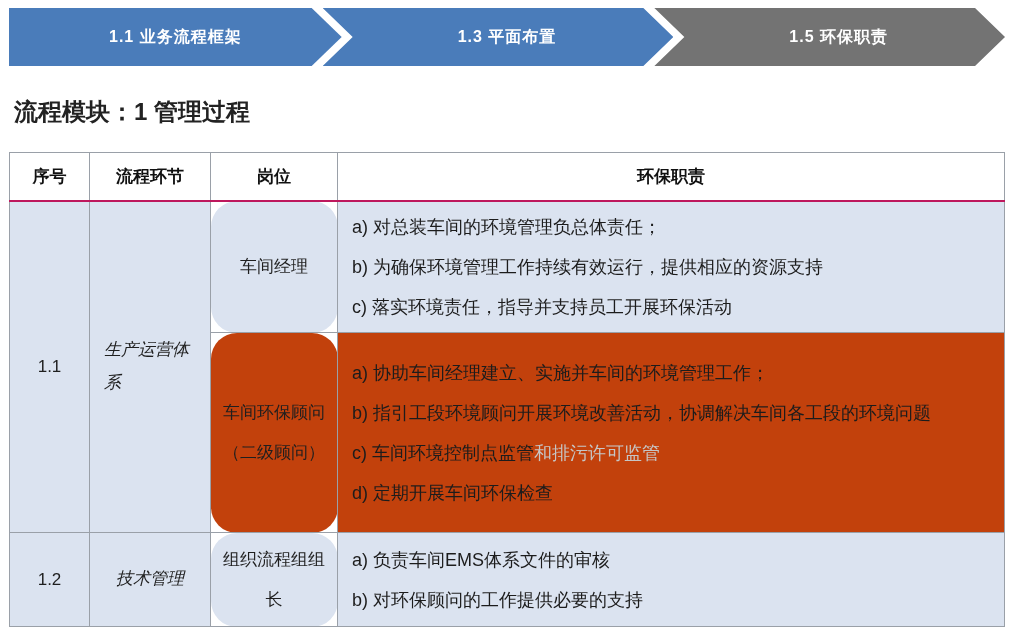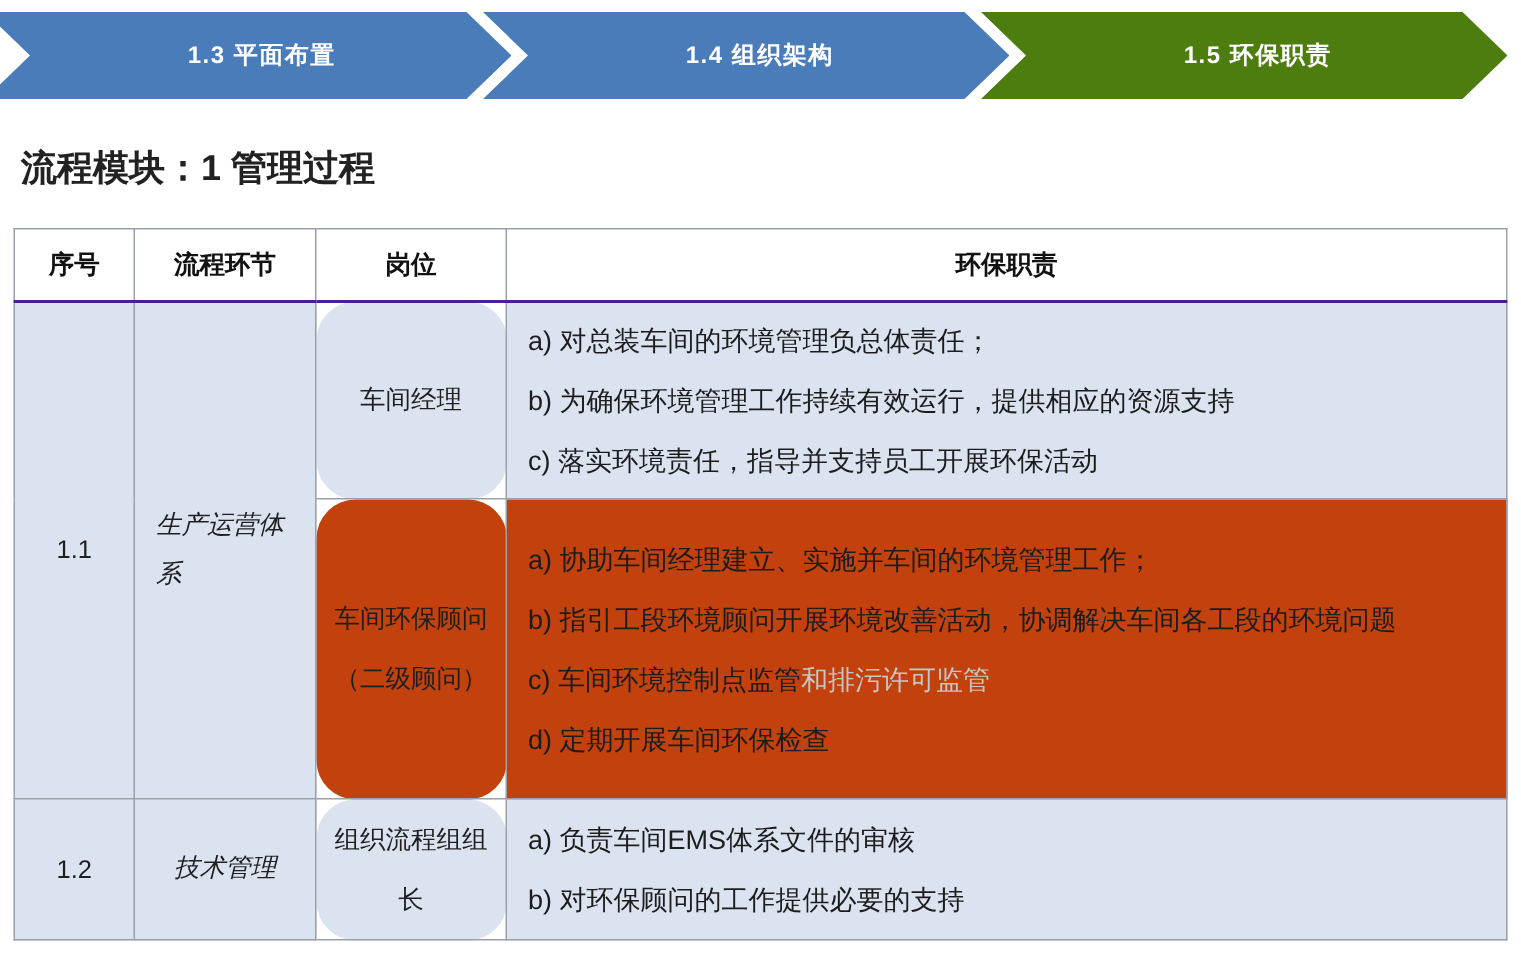--- a/index.html
+++ b/index.html
@@ -25,21 +25,21 @@
     margin-left:-19px;
     padding-left:18px;
     letter-spacing:1px;
     white-space:nowrap;
   }
   .step.first {
     clip-path: polygon(0 0, calc(100% - 30px) 0, 100% 50%, calc(100% - 30px) 100%, 0 100%);
     margin-left:0;
     padding-left:0;
   }
-  .step.active { background:#4d7c0f; }
+  .step.active { background:#737373; }
 
   
   .subtitle {
     margin:30px 0 0 14px;
     font-size:24px;
     font-weight:bold;
     color:#222222;
   }
 
   
@@ -52,21 +52,21 @@
   table.resp th, table.resp td {
     border:1px solid #9aa0a8;
     font-size:17px;
     vertical-align:middle;
   }
   table.resp thead th {
     height:48px;
     background:#ffffff;
     font-weight:bold;
     text-align:center;
-    border-bottom:2px solid #4c1d95;
+    border-bottom:2px solid #be185d;
     color:#111111;
   }
   col.c-seq   { width:80px; }
   col.c-stage { width:121px; }
   col.c-pos   { width:127px; }
 
   td.center { text-align:center; }
   td.shaded { background:#dbe3f0; }
   td.white  { background:#c2410c; }
 
@@ -87,22 +87,22 @@
   .muted { color:#c6c6c6; }
 
   tr.r-mgr   { height:132px; }
   tr.r-adv   { height:200px; }
   tr.r-tech  { height:94px; }
 </style>
 </head>
 <body>
 
 <div class="banner">
+  <div class="step first">1.1 业务流程框架</div>
   <div class="step">1.3 平面布置</div>
-  <div class="step">1.4 组织架构</div>
   <div class="step active">1.5 环保职责</div>
 </div>
 
 <div class="subtitle">流程模块：1 管理过程</div>
 
 <table class="resp">
   <colgroup>
     <col class="c-seq">
       <col class="c-stage">
       <col class="c-pos">

